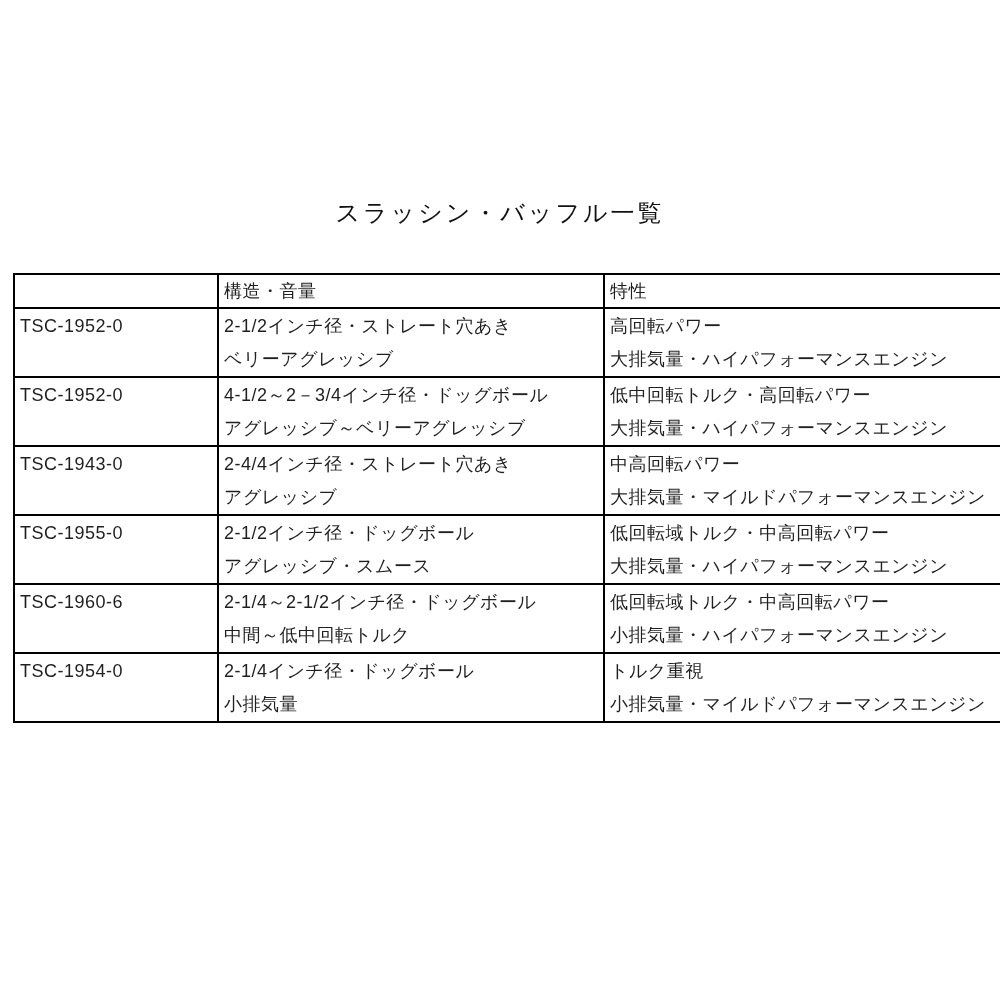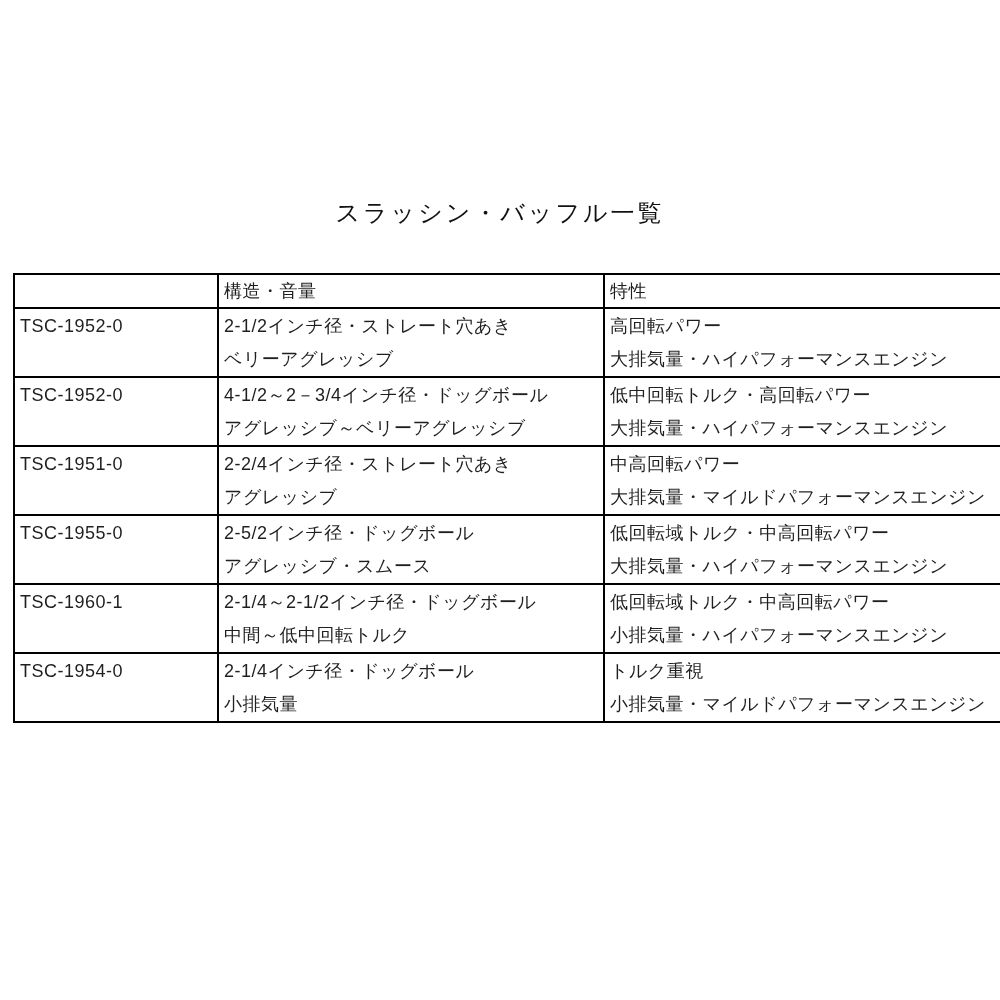--- a/index.html
+++ b/index.html
@@ -97,45 +97,45 @@
         <div class="cell-line">4-1/2～2－3/4インチ径・ドッグボール</div>
         <div class="cell-line">アグレッシブ～ベリーアグレッシブ</div>
       </td>
       <td class="col-traits">
         <div class="cell-line">低中回転トルク・高回転パワー</div>
         <div class="cell-line">大排気量・ハイパフォーマンスエンジン</div>
       </td>
     </tr>
 
     <tr class="data-row">
-      <td class="col-code">TSC-1951-0</td>
+      <td class="col-code">TSC-1943-0</td>
       <td class="col-structure">
-        <div class="cell-line">2-2/4インチ径・ストレート穴あき</div>
+        <div class="cell-line">2-4/4インチ径・ストレート穴あき</div>
         <div class="cell-line">アグレッシブ</div>
       </td>
       <td class="col-traits">
         <div class="cell-line">中高回転パワー</div>
         <div class="cell-line">大排気量・マイルドパフォーマンスエンジン</div>
       </td>
     </tr>
 
     <tr class="data-row">
       <td class="col-code">TSC-1955-0</td>
       <td class="col-structure">
-        <div class="cell-line">2-5/2インチ径・ドッグボール</div>
+        <div class="cell-line">2-1/2インチ径・ドッグボール</div>
         <div class="cell-line">アグレッシブ・スムース</div>
       </td>
       <td class="col-traits">
         <div class="cell-line">低回転域トルク・中高回転パワー</div>
         <div class="cell-line">大排気量・ハイパフォーマンスエンジン</div>
       </td>
     </tr>
 
     <tr class="data-row">
-      <td class="col-code">TSC-1960-1</td>
+      <td class="col-code">TSC-1960-6</td>
       <td class="col-structure">
         <div class="cell-line">2-1/4～2-1/2インチ径・ドッグボール</div>
         <div class="cell-line">中間～低中回転トルク</div>
       </td>
       <td class="col-traits">
         <div class="cell-line">低回転域トルク・中高回転パワー</div>
         <div class="cell-line">小排気量・ハイパフォーマンスエンジン</div>
       </td>
     </tr>
 

